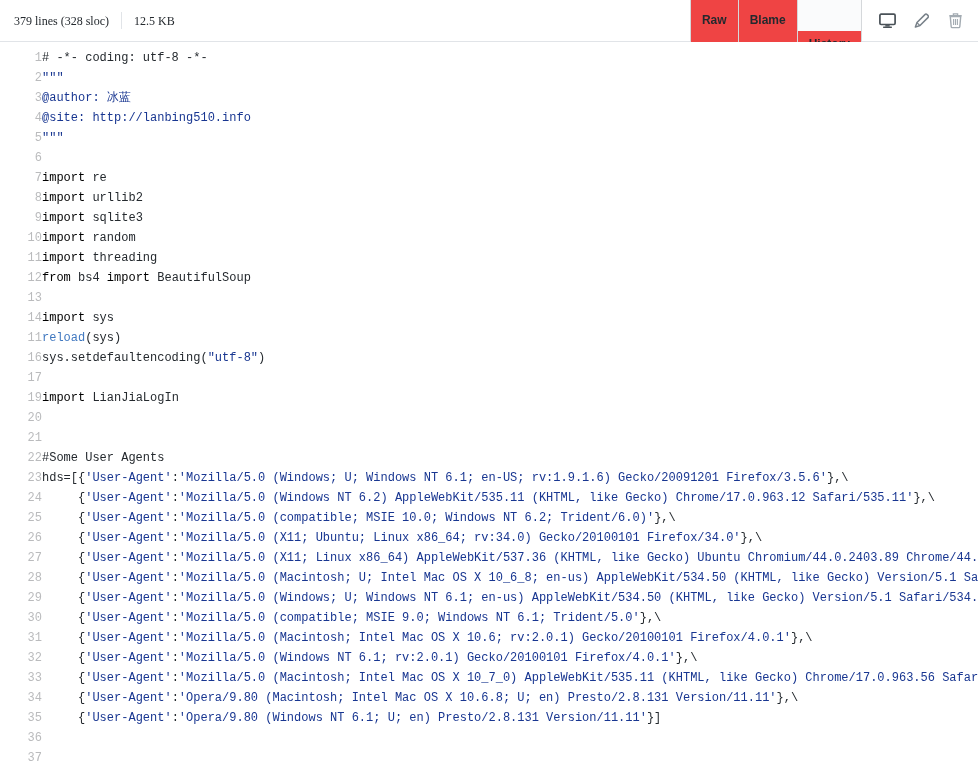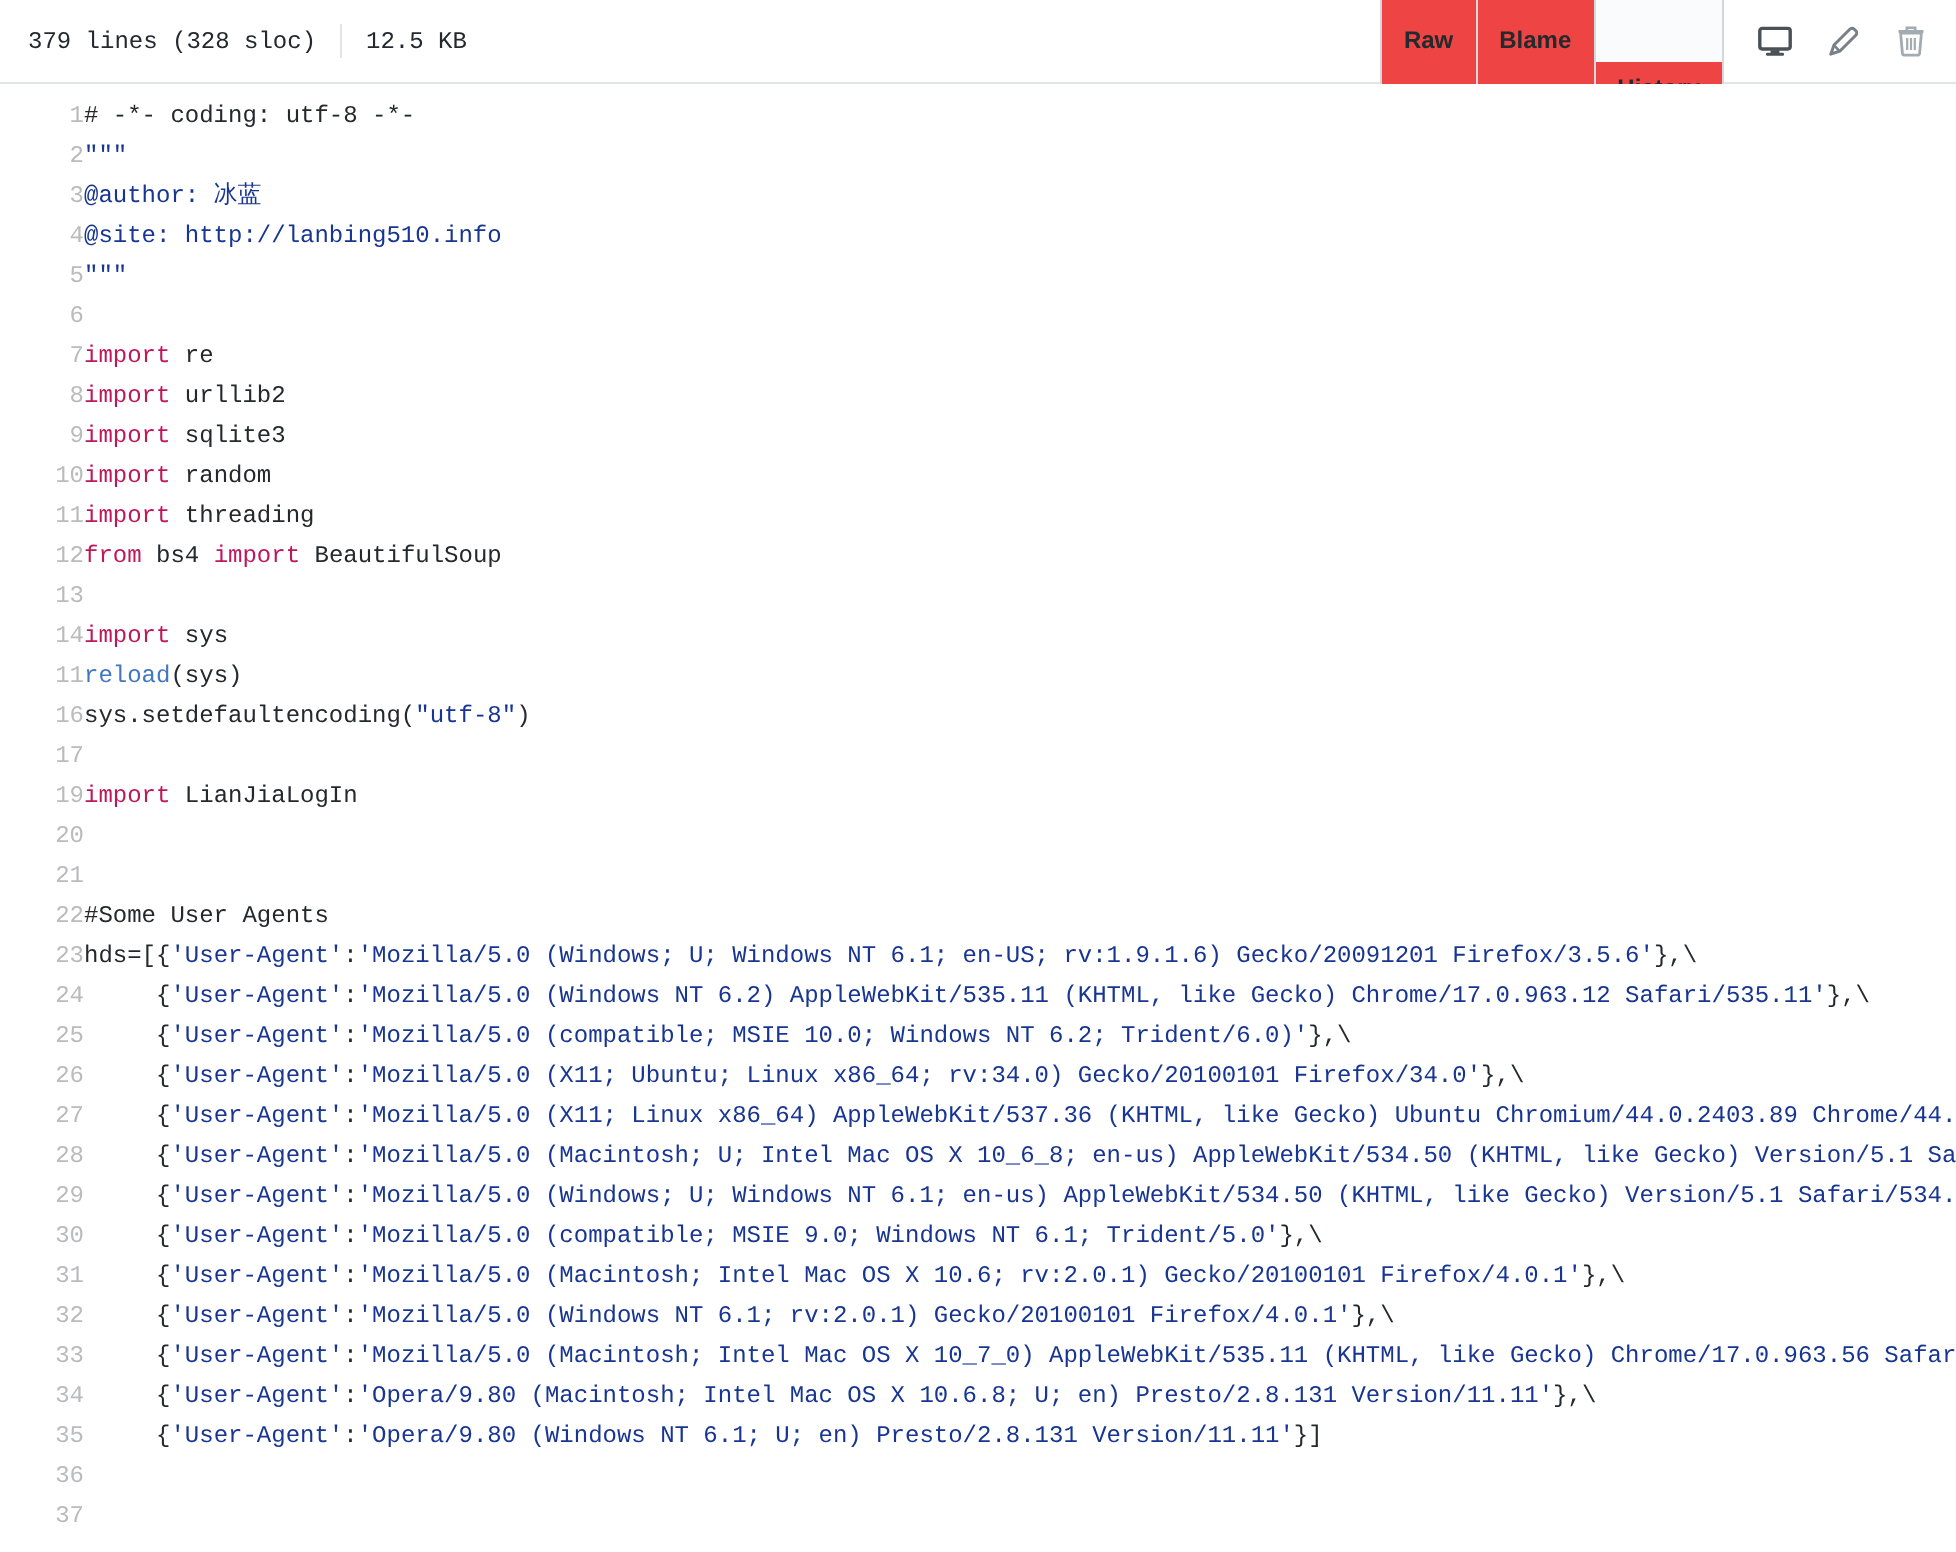--- a/index.html
+++ b/index.html
@@ -26,22 +26,22 @@
     display: flex;
     align-items: center;
     padding: 0 10px 0 14px;
     background: #ffffff;
     border-bottom: 1px solid #e1e4e8;
     position: relative;
   }
 
   .file-meta {
     display: flex;
-    align-items: center;
-    font-family: Liberation Mono, monospace;
+    align-items: flex-end;
+    font-family: Liberation Serif, serif;
     font-size: 12px;
     color: #24292e;
     white-space: nowrap;
   }
   .file-meta .lines-count { color: #24292e; }
   .file-meta .meta-sep {
     display: inline-block;
     width: 1px;
     height: 17px;
     background: #e1e4e8;
@@ -140,21 +140,21 @@
     white-space: pre;
     overflow: hidden;
     position: relative;
   }
   td.blob-code .code-inner {
     display: block;
     white-space: pre;
   }
 
   
-  .tok-k   { color: #be185d; }           
+  .tok-k   { color: #000000; }           
   .tok-c   { color: #24292e; }           
   .tok-s   { color: #183691; }           
   .tok-fn  { color: #4078c0; }           
   .tok-p   { color: #24292e; font-family: Liberation Mono, monospace; }           
 
   
   tr.first-row td { padding-top: 6px; height: 26px; }
 </style>
 </head>
 <body>

